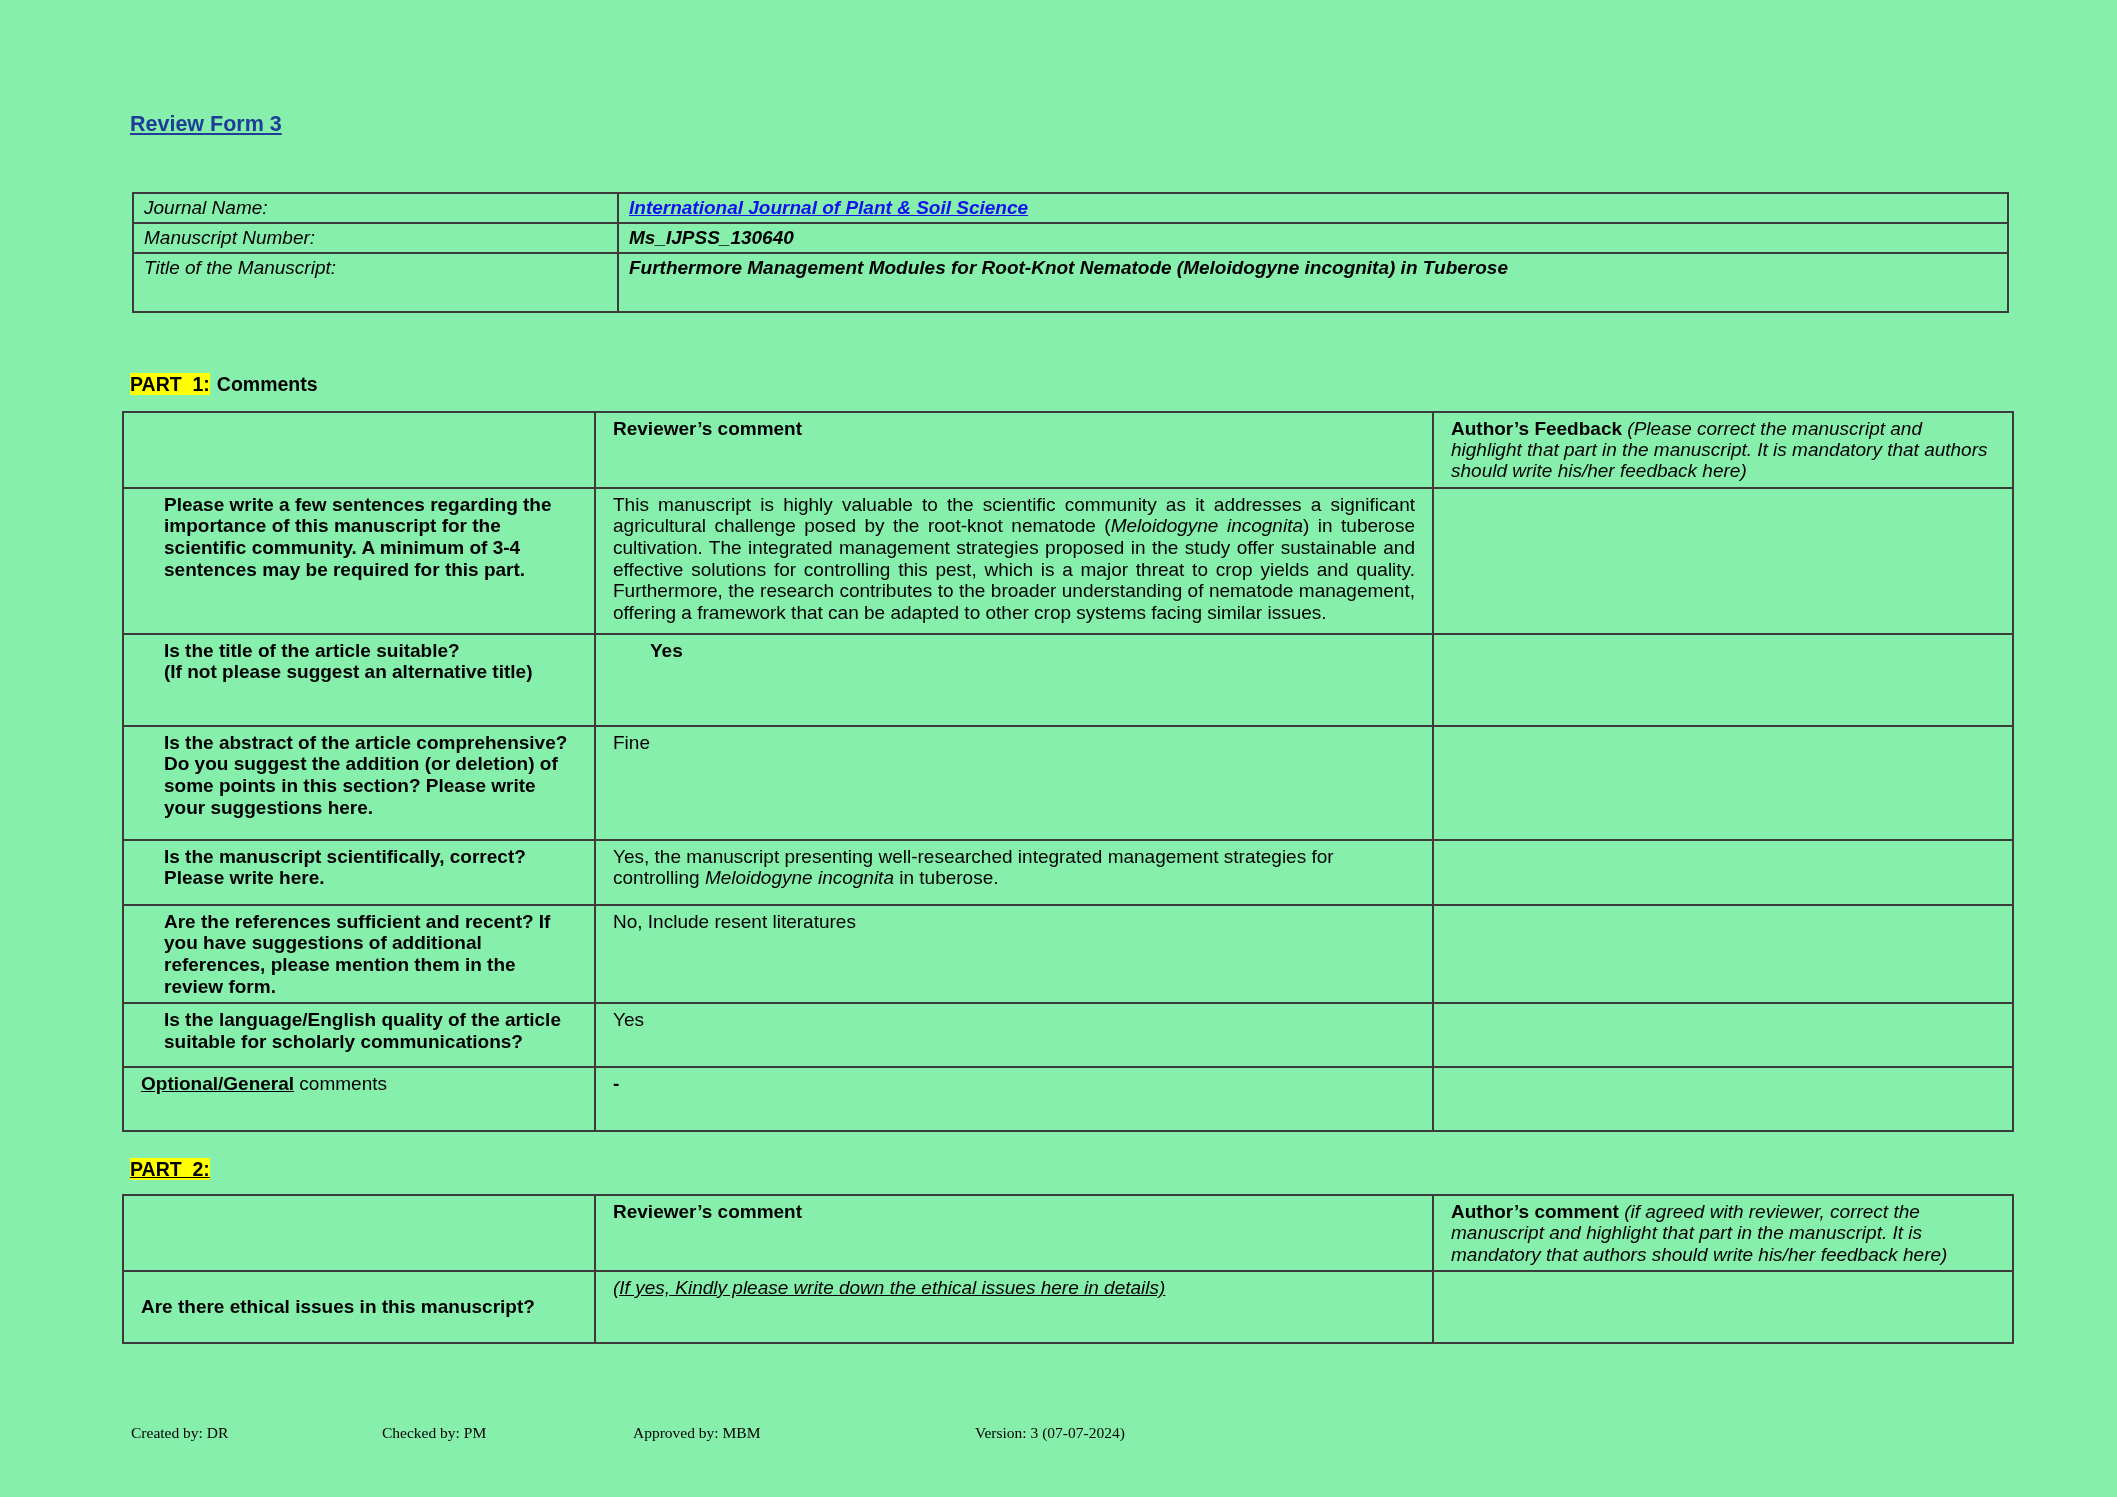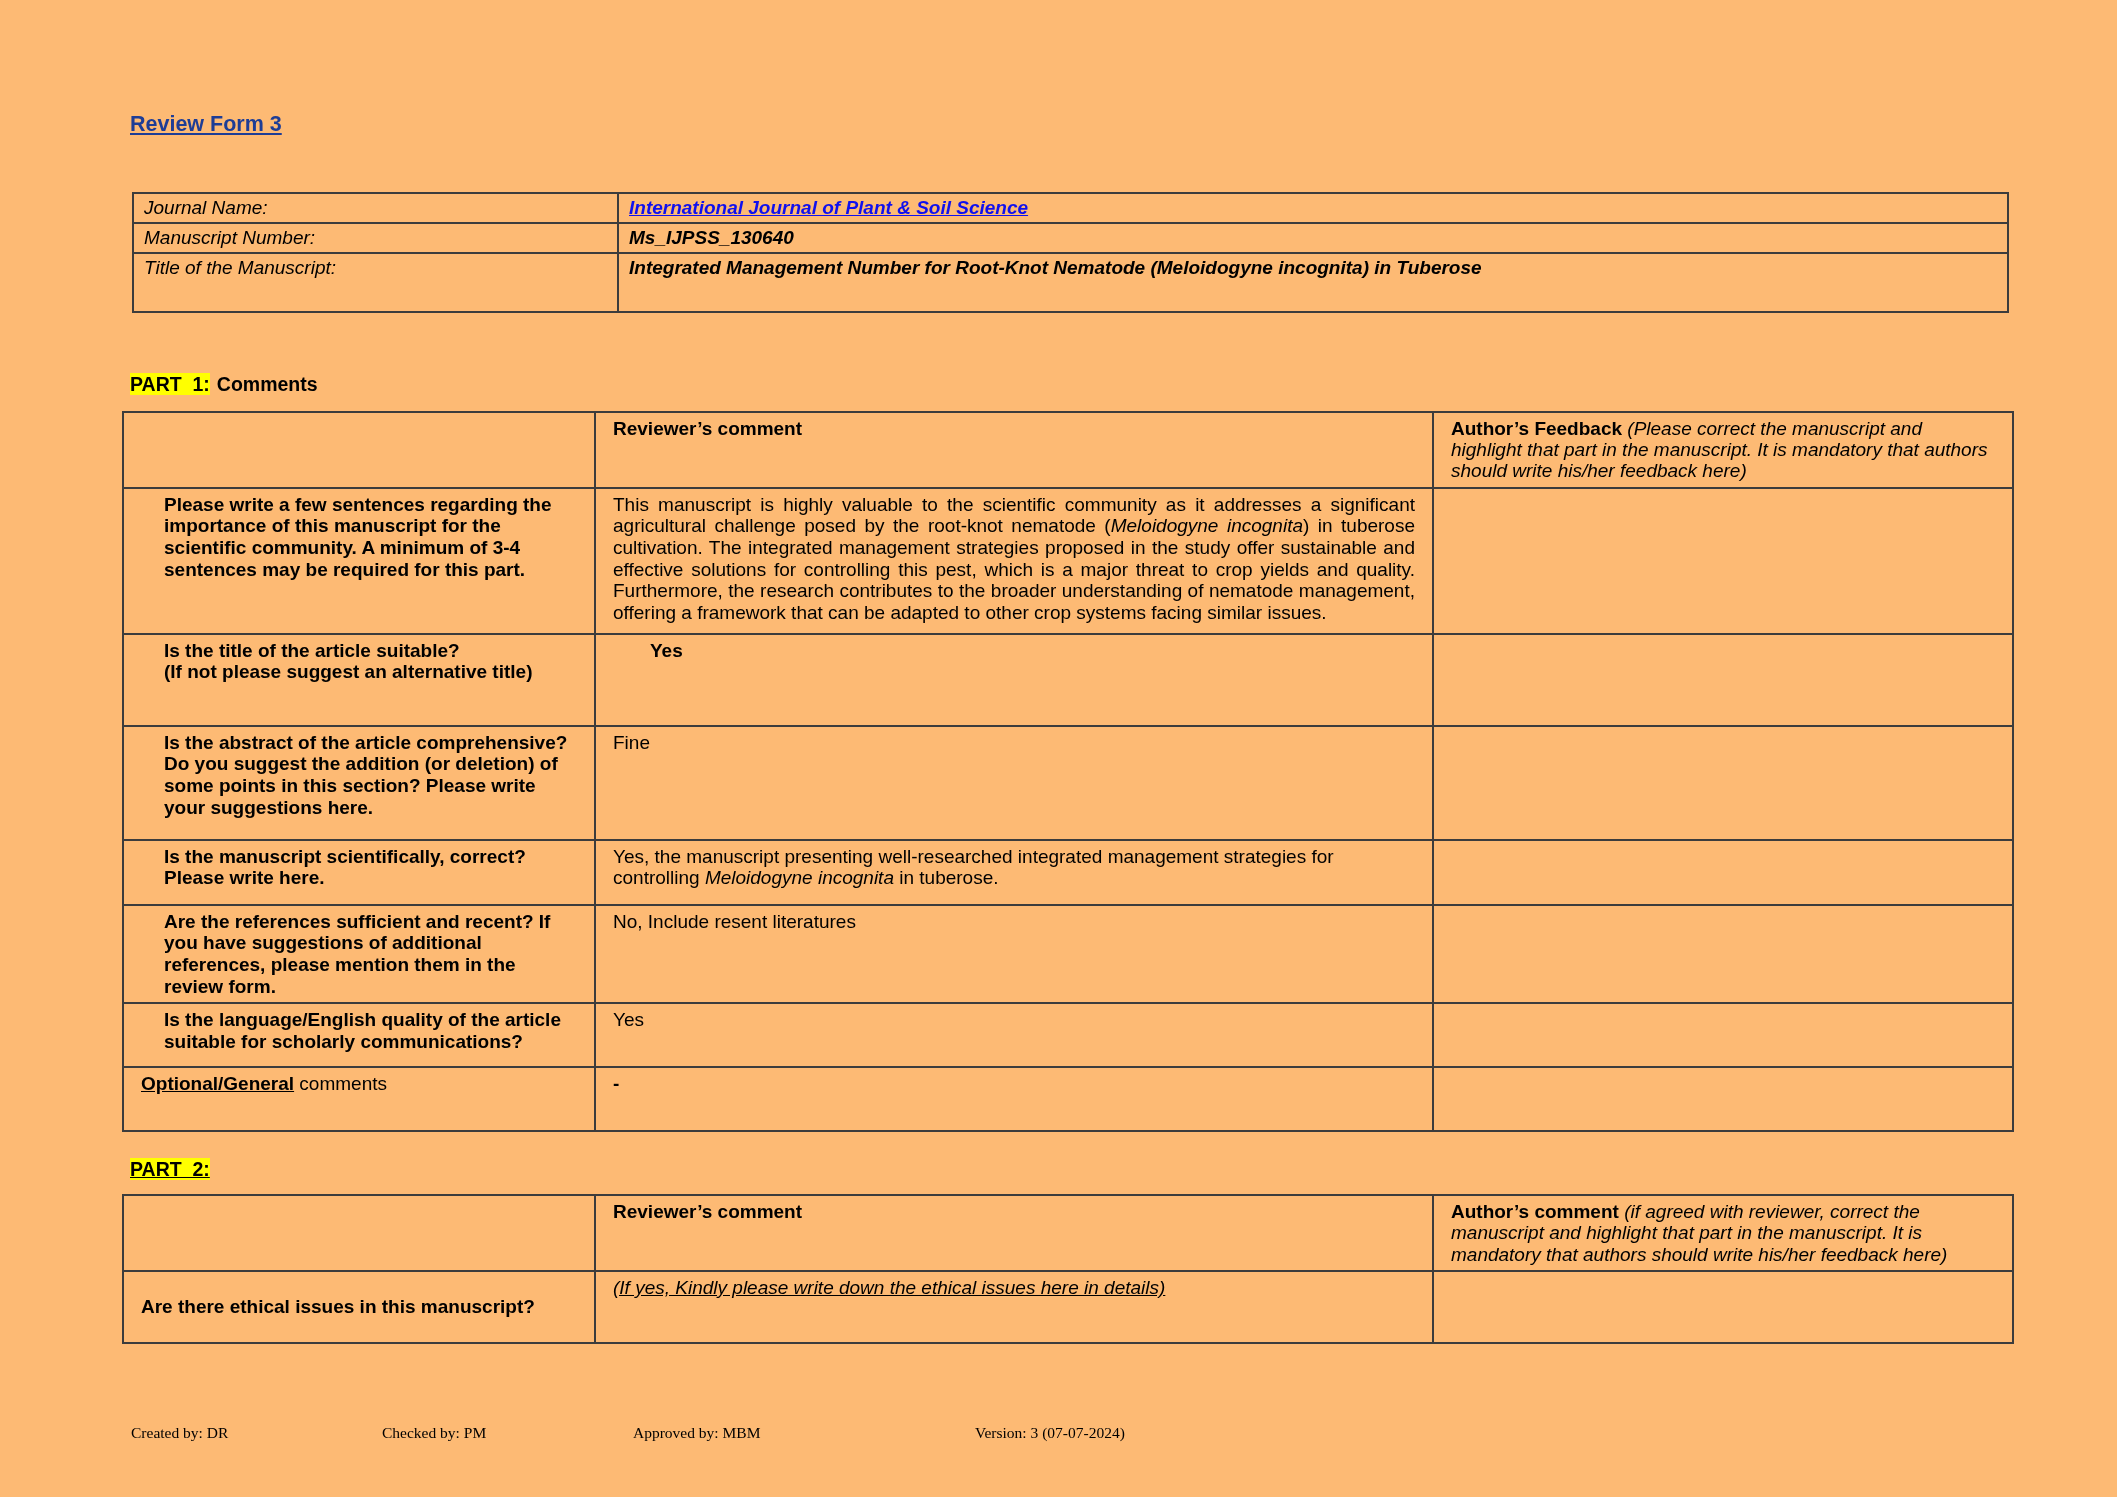--- a/index.html
+++ b/index.html
@@ -1,17 +1,17 @@
 <!DOCTYPE html>
 <html><head>
 <meta charset="utf-8">
 <style>
   html,body{margin:0;padding:0;background:#ffffff;}
   body{width:2117px;height:1497px;font-family:"Liberation Sans",sans-serif;color:#000;position:relative;overflow:hidden;}
-  .page{position:absolute;inset:0;box-sizing:border-box;padding-top:112px;background:#fdba74;}
+  .page{position:absolute;inset:0;box-sizing:border-box;padding-top:112px;background:#86efac;}
 
   .doc-title{margin:0 0 0 130px;font-size:21.5px;font-weight:bold;color:#1e3d96;text-decoration:underline;line-height:1.15;}
 
   table{border-collapse:collapse;table-layout:fixed;}
   td{border:2px solid #3c3c3c;box-sizing:border-box;}
 
   
   .info-table{margin:55px 0 0 132px;width:1875px;font-size:19px;line-height:1.16;font-style:italic;}
   .info-table td{padding:3px 10px;vertical-align:top;}
   .info-label{width:485px;}
@@ -68,21 +68,21 @@
         <tr style="height:29px;">
       <td class="info-label">Journal Name:</td>
       <td><span class="journal-link">International Journal of Plant &amp; Soil Science</span></td>
     </tr>
     <tr style="height:29px;">
       <td class="info-label">Manuscript Number:</td>
       <td class="b">Ms_IJPSS_130640</td>
     </tr>
     <tr style="height:59px;">
       <td class="info-label">Title of the Manuscript:</td>
-      <td class="b v-mid">Integrated Management Number for Root-Knot Nematode (Meloidogyne incognita) in Tuberose</td>
+      <td class="b v-mid">Furthermore Management Modules for Root-Knot Nematode (Meloidogyne incognita) in Tuberose</td>
     </tr>
   </tbody>
     </table>
 
   <div class="part-heading">
     <span class="hl">PART  1:</span><span class="heading-rest">Comments</span>
   </div>
 
   <table class="review-table">
     <colgroup>

